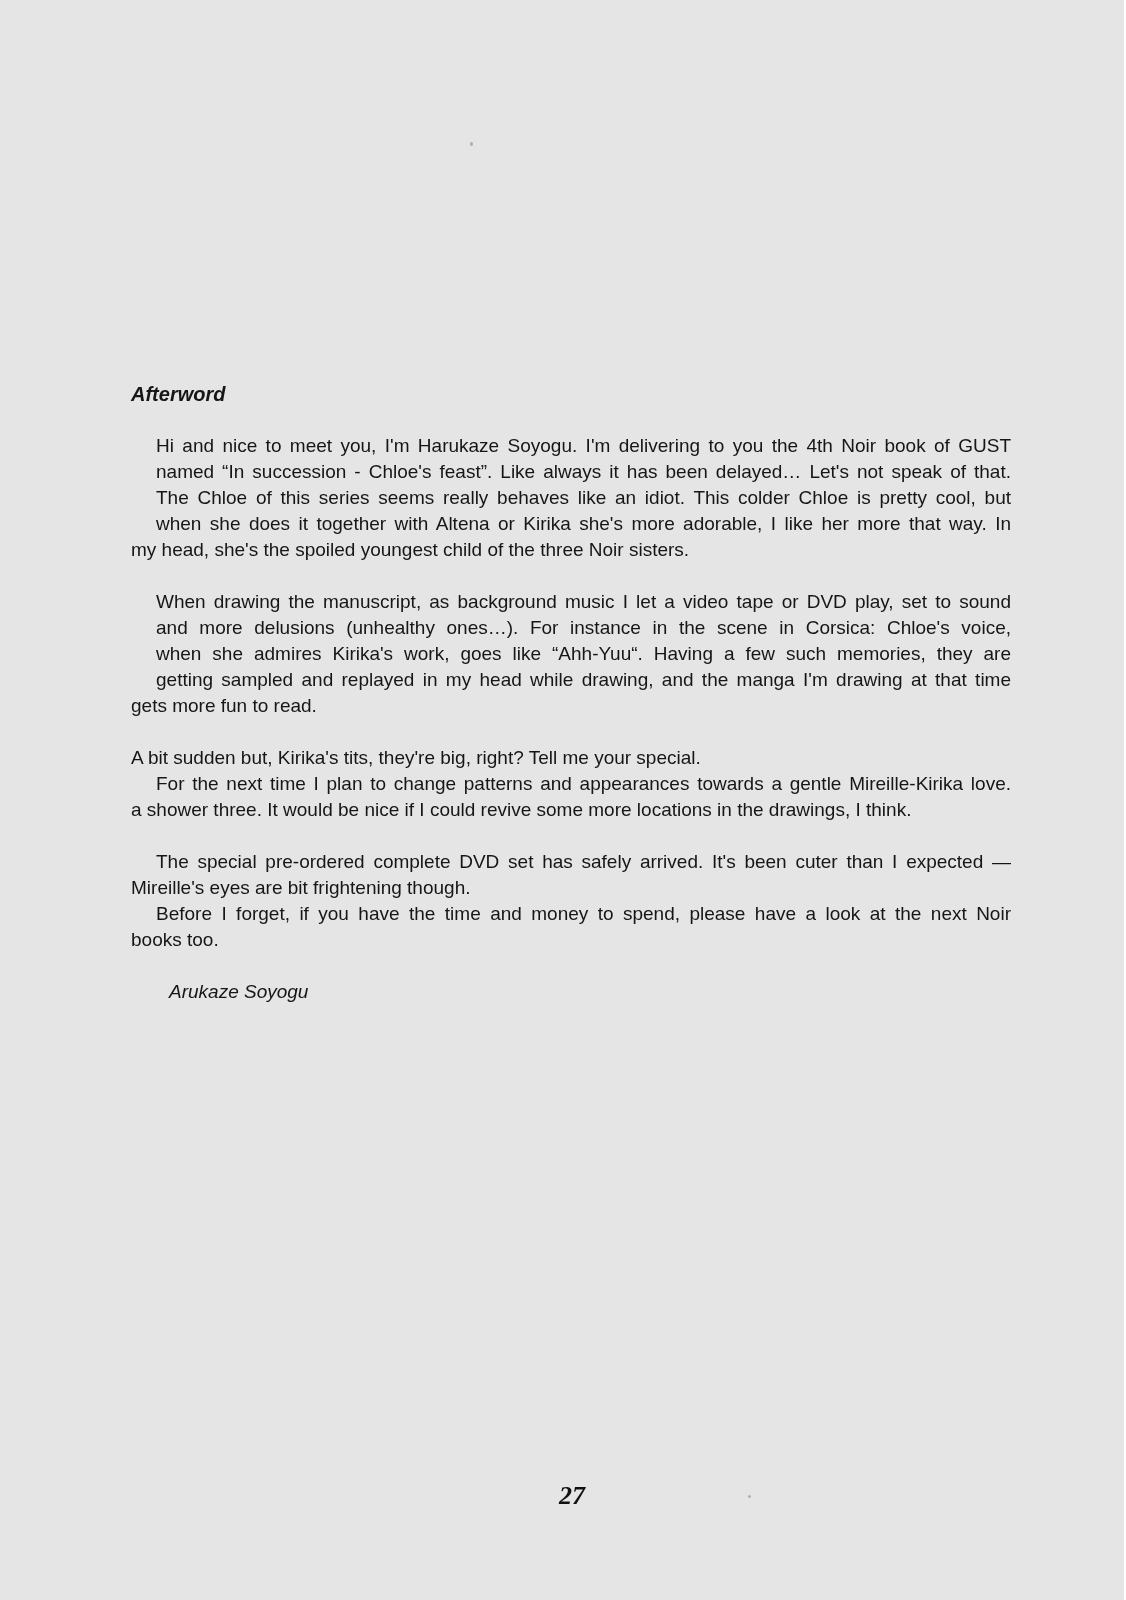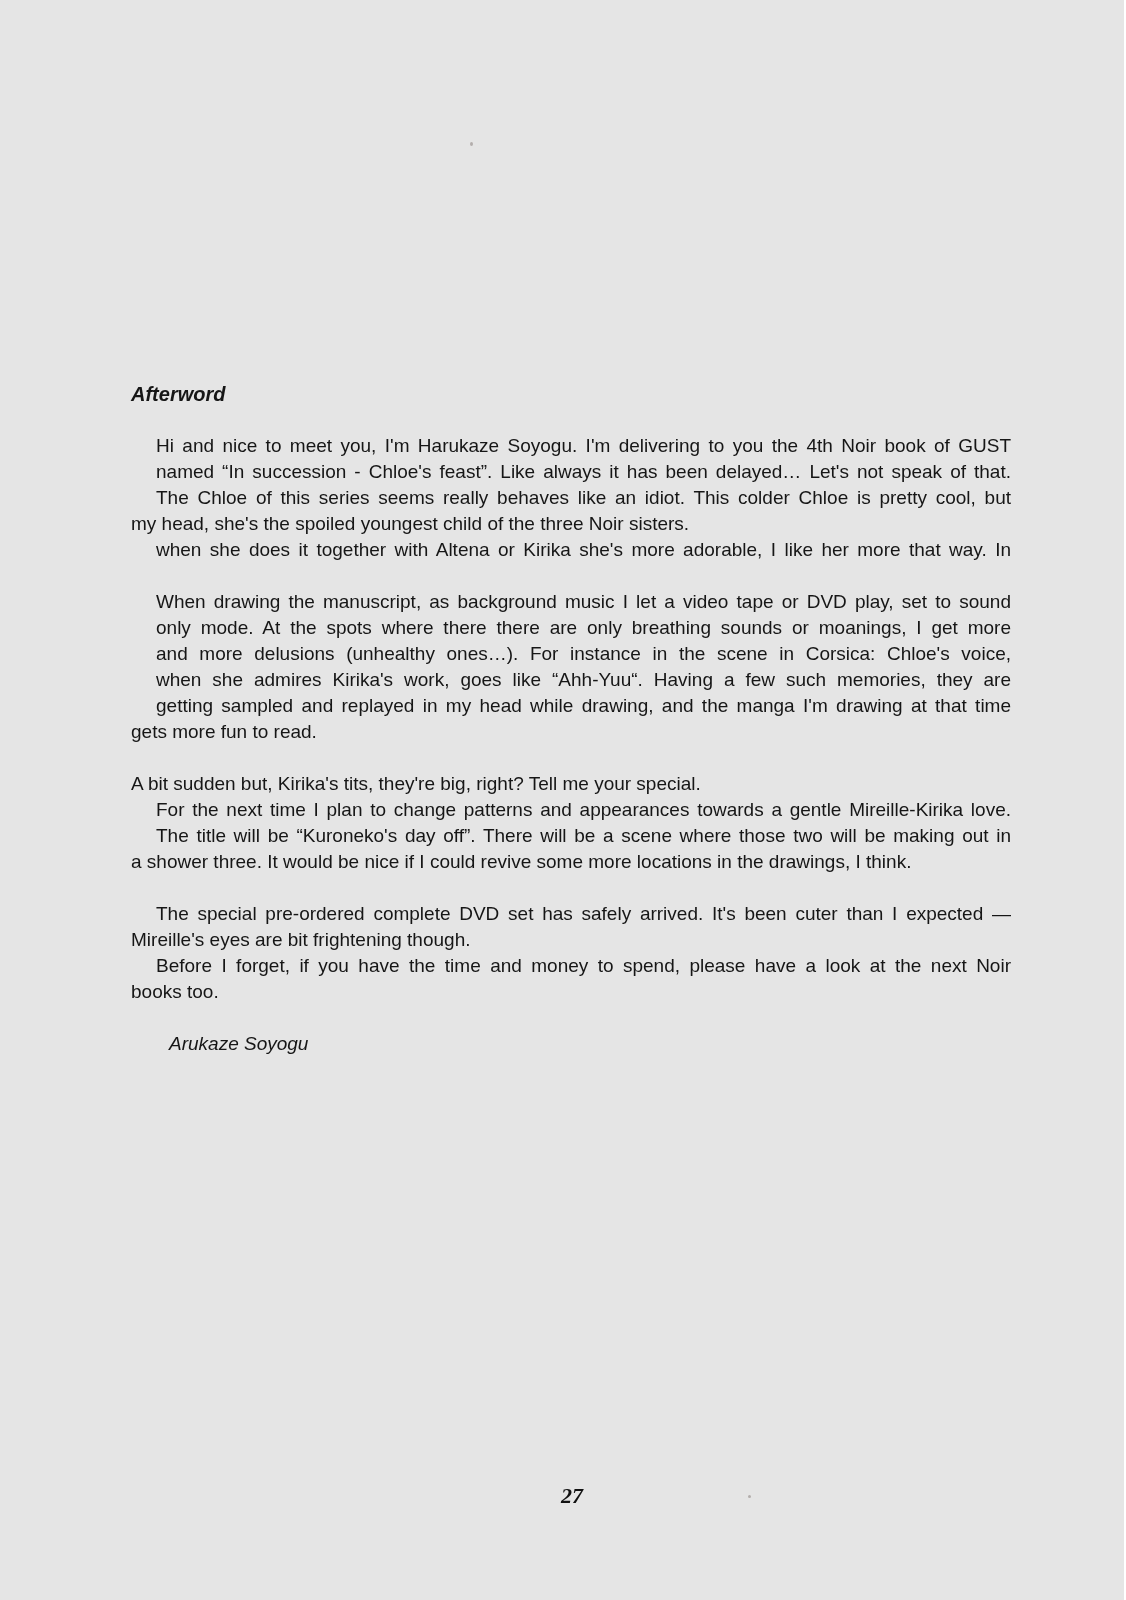--- a/index.html
+++ b/index.html
@@ -41,21 +41,21 @@
   }
   .pageno {
     position: absolute;
     top: 1484px;
     left: 0;
     width: 100%;
     text-align: center;
     font-family: "Liberation Serif", serif;
     font-weight: bold;
     font-style: italic;
-    font-size: 22px;
+    font-size: 26px;
     line-height: 24px;
     color: #111111;
   }
   .pageno span { position: relative; left: 10px; }
   .speck {
     position: absolute;
     background: #b3aeac;
     border-radius: 50%;
   }
   .speck.s-top  { left: 470px; top: 142px; width: 3px; height: 4px; }
@@ -67,35 +67,33 @@
 <div class="sheet">
   <div class="speck s-top"></div>
 
   <div class="content">
     <div class="heading">Afterword</div>
     <div>
         <div class="paragraph">
           <div class="line j">Hi and nice to meet you, I'm Harukaze Soyogu. I'm delivering to you the 4th Noir book of GUST</div>
           <div class="line j">named “In succession - Chloe's feast”. Like always it has been delayed… Let's not speak of that.</div>
           <div class="line j">The Chloe of this series seems really behaves like an idiot. This colder Chloe is pretty cool, but</div>
+          <div class="line j">when she does it together with Altena or Kirika she's more adorable, I like her more that way. In</div>
           <div class="line">my head, she's the spoiled youngest child of the three Noir sisters.</div>
-          <div class="line j">when she does it together with Altena or Kirika she's more adorable, I like her more that way. In</div>
         </div>
         <div class="paragraph">
           <div class="line j">When drawing the manuscript, as background music I let a video tape or DVD play, set to sound</div>
-          <div class="line j">only mode. At the spots where there there are only breathing sounds or moanings, I get more</div>
           <div class="line j">and more delusions (unhealthy ones…). For instance in the scene in Corsica: Chloe's voice,</div>
           <div class="line j">when she admires Kirika's work, goes like “Ahh-Yuu“. Having a few such memories, they are</div>
           <div class="line j">getting sampled and replayed in my head while drawing, and the manga I'm drawing at that time</div>
           <div class="line">gets more fun to read.</div>
         </div>
         <div class="paragraph">
           <div class="line">A bit sudden but, Kirika's tits, they're big, right? Tell me your special.</div>
           <div class="line j">For the next time I plan to change patterns and appearances towards a gentle Mireille-Kirika love.</div>
-          <div class="line j">The title will be “Kuroneko's day off”. There will be a scene where those two will be making out in</div>
           <div class="line">a shower three. It would be nice if I could revive some more locations in the drawings, I think.</div>
         </div>
         <div class="paragraph">
           <div class="line j">The special pre-ordered complete DVD set has safely arrived. It's been cuter than I expected —</div>
           <div class="line">Mireille's eyes are bit frightening though.</div>
           <div class="line j">Before I forget, if you have the time and money to spend, please have a look at the next Noir</div>
           <div class="line">books too.</div>
         </div>
       </div>
     <div class="signature">Arukaze Soyogu</div>

